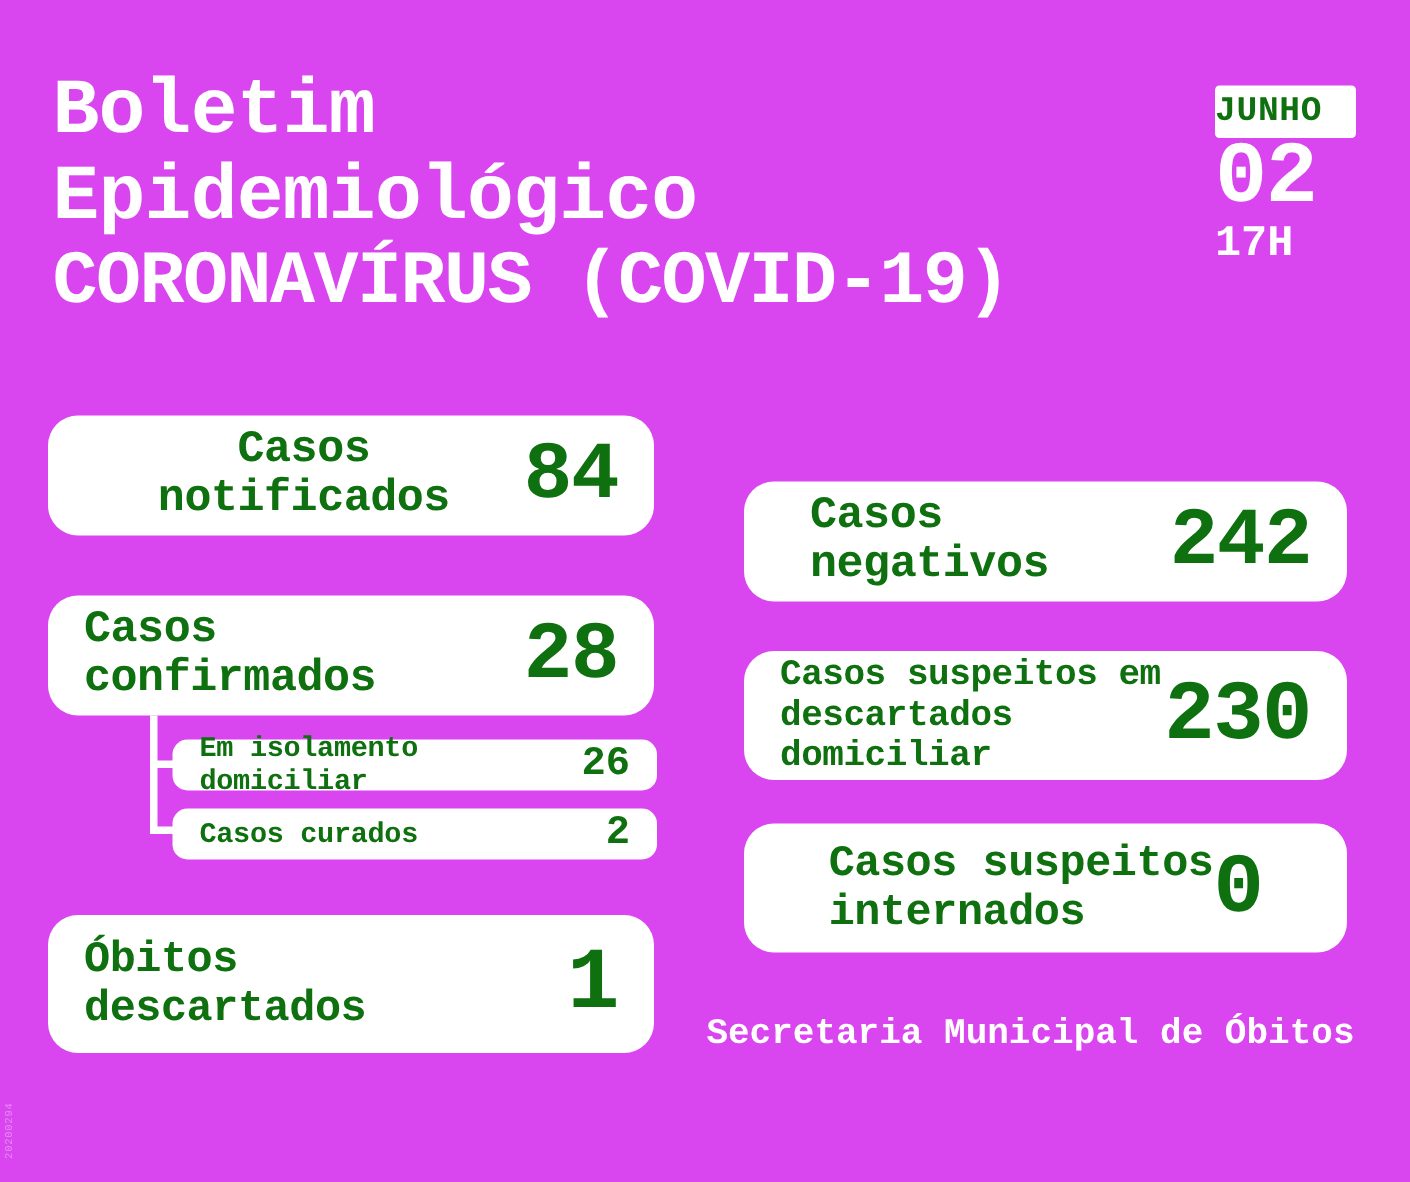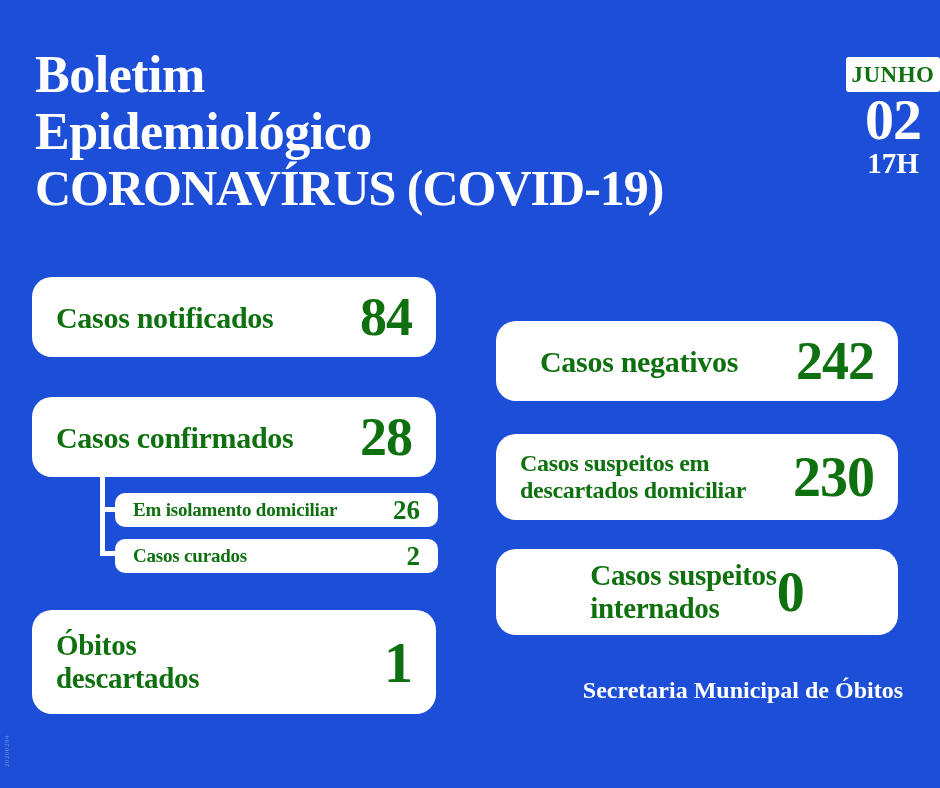--- a/index.html
+++ b/index.html
@@ -1,23 +1,23 @@
 <!DOCTYPE html>
 <html><head>
 <meta charset="utf-8">
 <style>
   * { margin: 0; padding: 0; box-sizing: border-box; }
   html, body { background: #222; }
   .canvas {
     position: relative;
     width: 940px;
     height: 788px;
-    background: #1d4ed8;
+    background: #d946ef;
     overflow: hidden;
-    font-family: Liberation Serif, serif;
+    font-family: Liberation Mono, monospace;
   }
   
   .watermark {
     position: absolute;
     left: 3px;
     top: 735px;
     font-size: 7px;
     letter-spacing: 0.5px;
     color: rgba(255,255,255,0.35);
     writing-mode: vertical-rl;
@@ -32,22 +32,21 @@
     font-weight: 700;
   }
   .title-line { font-size: 52px; line-height: 57px; letter-spacing: -0.5px; }
   .title-line.strong { font-size: 50px; letter-spacing: -1px; }
   
   .date-block {
     position: absolute;
     left: 810px;
     top: 57px;
     width: 94px;
-    text-align: center;
-    margin-left: 36px;
+    text-align: left;
   }
   .date-month {
     background: #ffffff;
     color: #0e700e;
     font-weight: 700;
     font-size: 23px;
     line-height: 35px;
     height: 35px;
     border-radius: 3px;
     letter-spacing: 0.5px;
@@ -145,21 +144,21 @@
   <div class="subcard" style="left:115px; top:493px; width:323px; height:34px;">
     <span class="label">Em isolamento domiciliar</span>
     <span class="value">26</span>
   </div>
 
   <div class="subcard" style="left:115px; top:539px; width:323px; height:34px;">
     <span class="label">Casos curados</span>
     <span class="value">2</span>
   </div>
 
-  <div class="card two-line" style="left:32px; top:610px; width:404px; height:104px;">
+  <div class="card two-line" style="left:32px; top:610px; width:404px; height:92px;">
     <span class="label">
       <span>Óbitos</span><br>
       <span>descartados</span>
     </span>
     <span class="value" style="font-size:58px;">1</span>
   </div>
 
   <div class="card" style="left:496px; top:321px; width:402px; height:80px;padding-left:44px;">
     <span class="label">Casos negativos</span>
     <span class="value">242</span>

